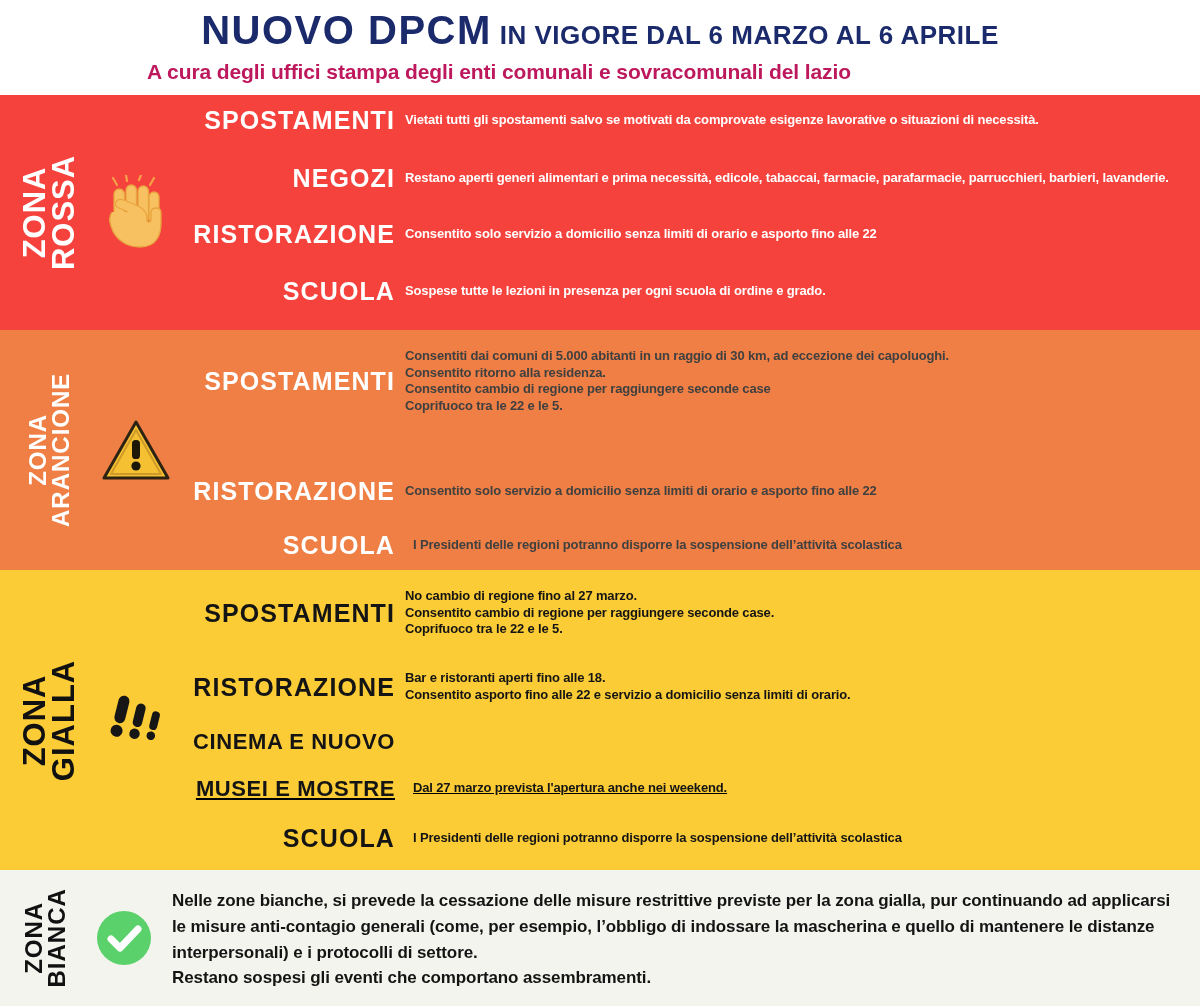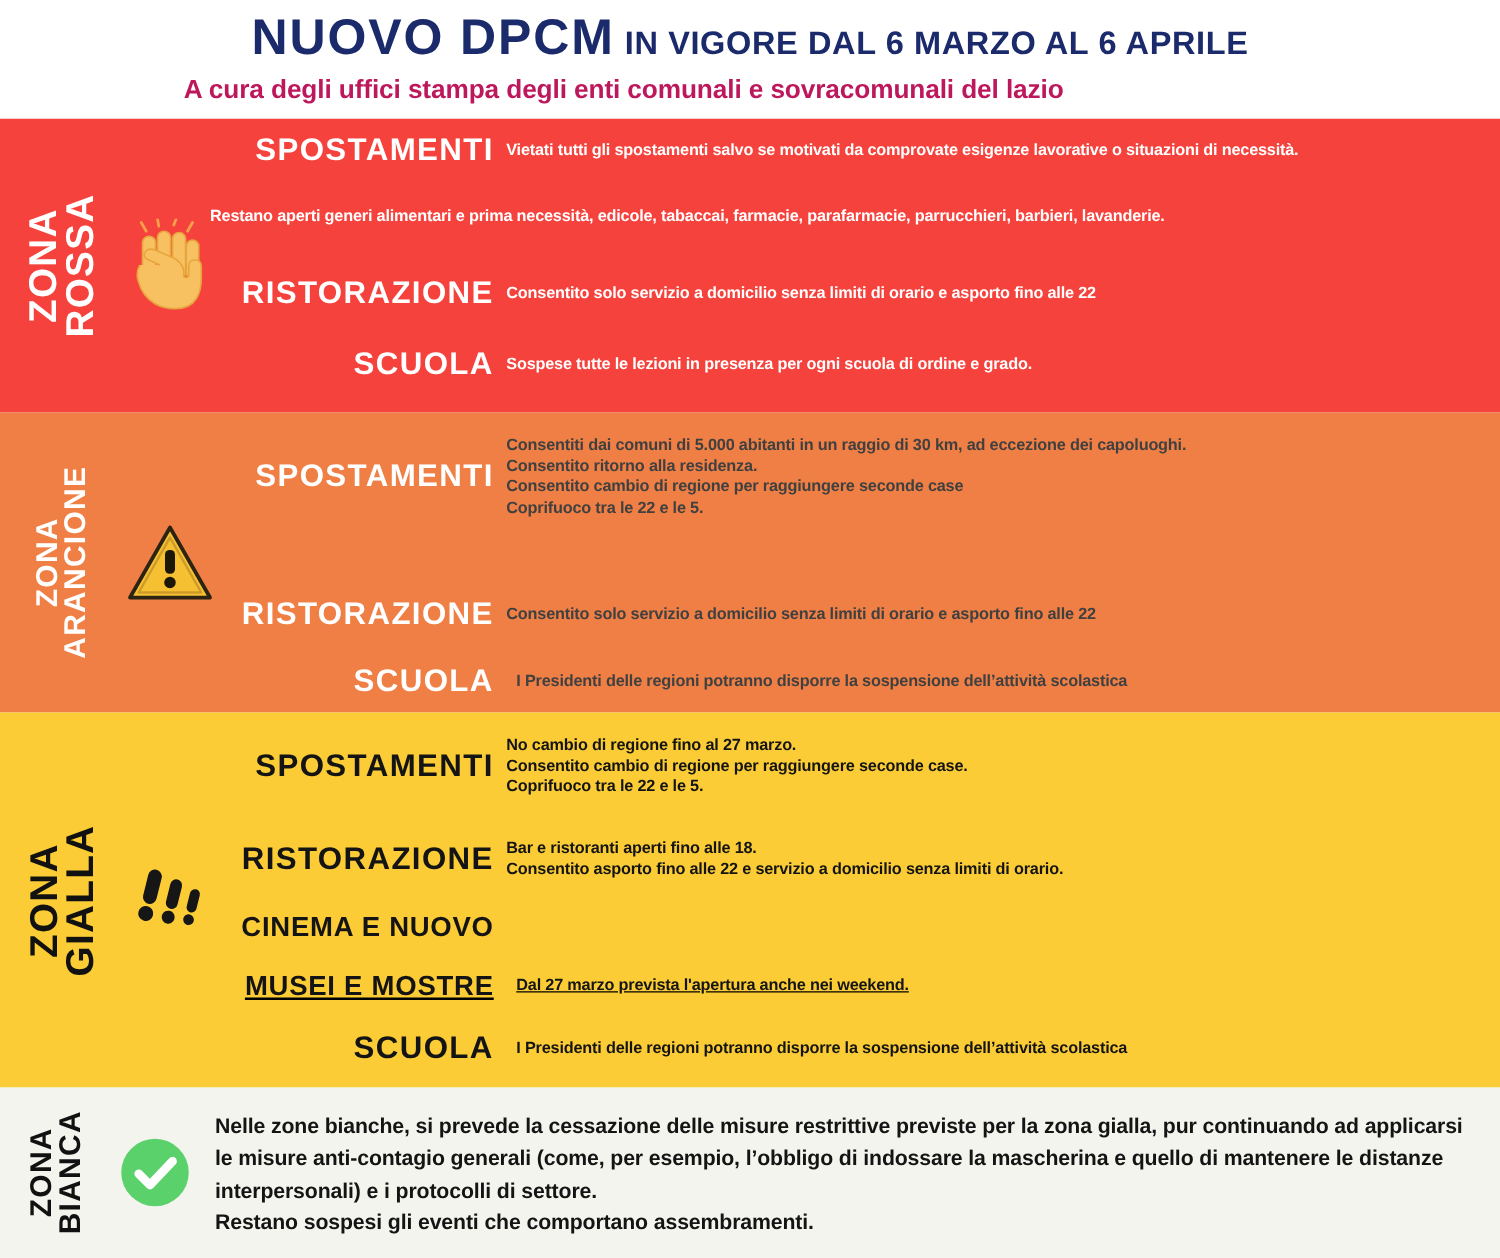--- a/index.html
+++ b/index.html
@@ -214,20 +214,21 @@
           <path d="M7 37 q-4 6 -1 14 q3 11 13 17 q7 4 16 4 q12 0 17 -8 q4 -6 4 -16 l0 -10 q0 -5 -5 -5 q-5 0 -5 5 l0 7 q0 2 -2 2 q-2 0 -2 -2 l0 -4 q-2 -7 -9 -10 l-14 -6 q-6 -2 -8 2 q-2 4 3 6 l9 4"></path>
         </g>
       </svg>
     </div>
     <div class="rows">
       <div class="row" style="top:12px;">
         <div class="row-label">SPOSTAMENTI</div>
         <div class="row-text">Vietati tutti gli spostamenti salvo se motivati da comprovate esigenze lavorative o situazioni di necessità.</div>
       </div>
       <div class="row" style="top:70px;">
+        <div class="row-label">NEGOZI</div>
         <div class="row-text">Restano aperti generi alimentari e prima necessità, edicole, tabaccai, farmacie, parafarmacie, parrucchieri, barbieri, lavanderie.</div>
       </div>
       <div class="row" style="top:126px;">
         <div class="row-label">RISTORAZIONE</div>
         <div class="row-text">Consentito solo servizio a domicilio senza limiti di orario e asporto fino alle 22</div>
       </div>
       <div class="row" style="top:183px;">
         <div class="row-label">SCUOLA</div>
         <div class="row-text">Sospese tutte le lezioni in presenza per ogni scuola di ordine e grado.</div>
       </div>

